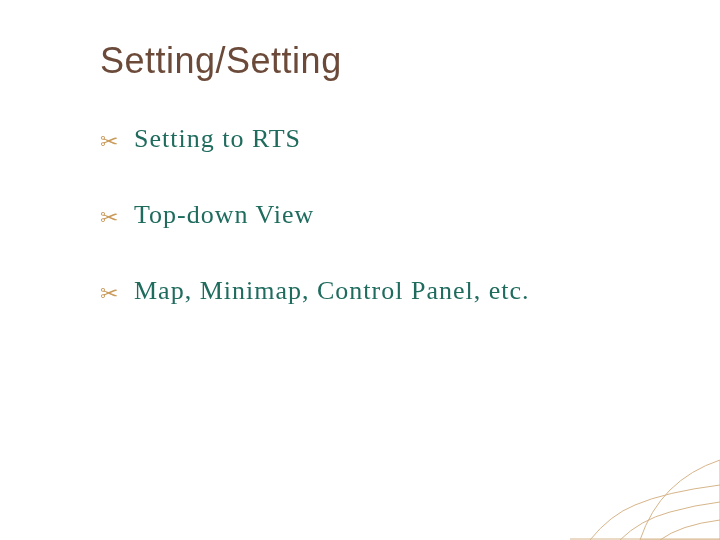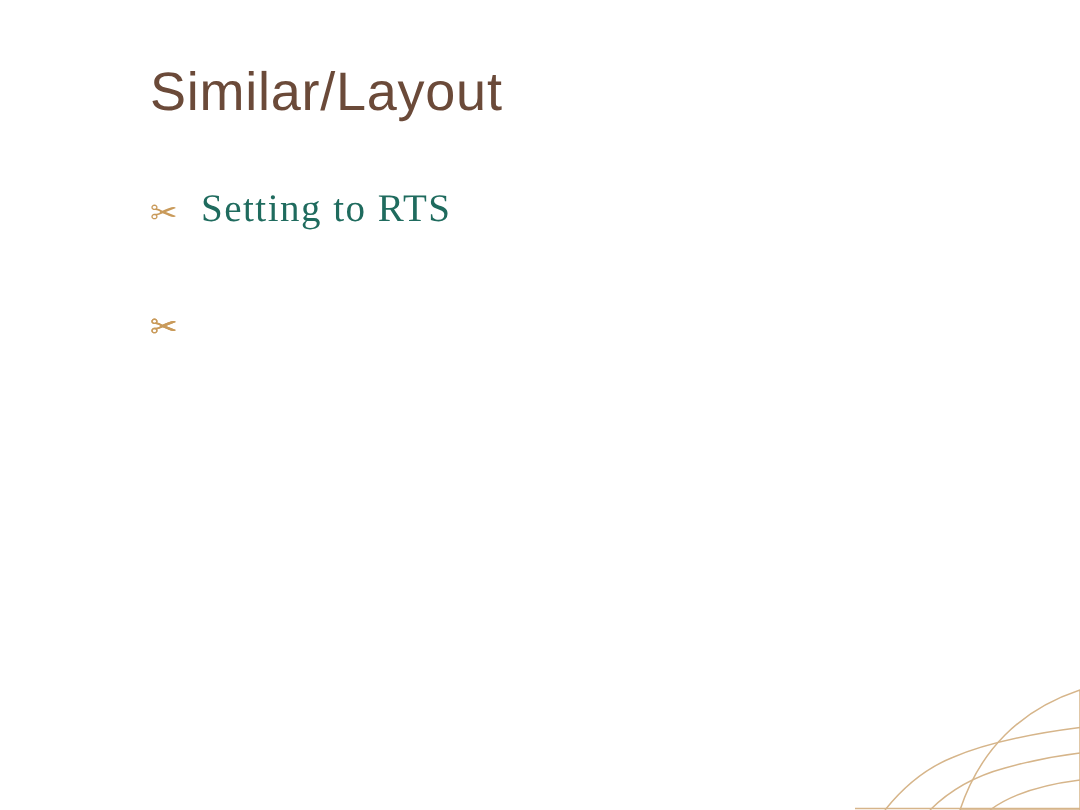--- a/index.html
+++ b/index.html
@@ -53,32 +53,34 @@
     bottom: 0;
     width: 150px;
     height: 120px;
     pointer-events: none;
   }
 </style>
 </head>
 <body>
 
 <div class="slide">
-  <h1 class="title">Similar/Layout</h1>
+  <h1 class="title">Setting/Setting</h1>
 
   <ul class="bullets">
     <li>
       <span class="bullet-icon">✂</span>
       <span>Setting to RTS</span>
     </li>
     <li>
       <span class="bullet-icon">✂</span>
+      <span>Top-down View</span>
     </li>
     <li>
       <span class="bullet-icon">✂</span>
+      <span>Map, Minimap, Control Panel, etc.</span>
     </li>
   </ul>
 
   <svg class="corner-art" viewBox="0 0 150 120">
     <path d="M 150 40 Q 120 50 100 70 Q 80 90 70 120 L 150 120 Z" fill="none" stroke="#d6b58a" stroke-width="1"></path>
     <path d="M 20 120 Q 40 95 65 85 Q 95 72 150 65" fill="none" stroke="#d6b58a" stroke-width="1"></path>
     <path d="M 50 120 Q 70 100 100 92 Q 125 85 150 82" fill="none" stroke="#d6b58a" stroke-width="1"></path>
     <path d="M 90 120 Q 110 105 150 100" fill="none" stroke="#d6b58a" stroke-width="1"></path>
     <line x1="0" y1="119" x2="150" y2="119" stroke="#d6b58a" stroke-width="1"></line>
   </svg>

